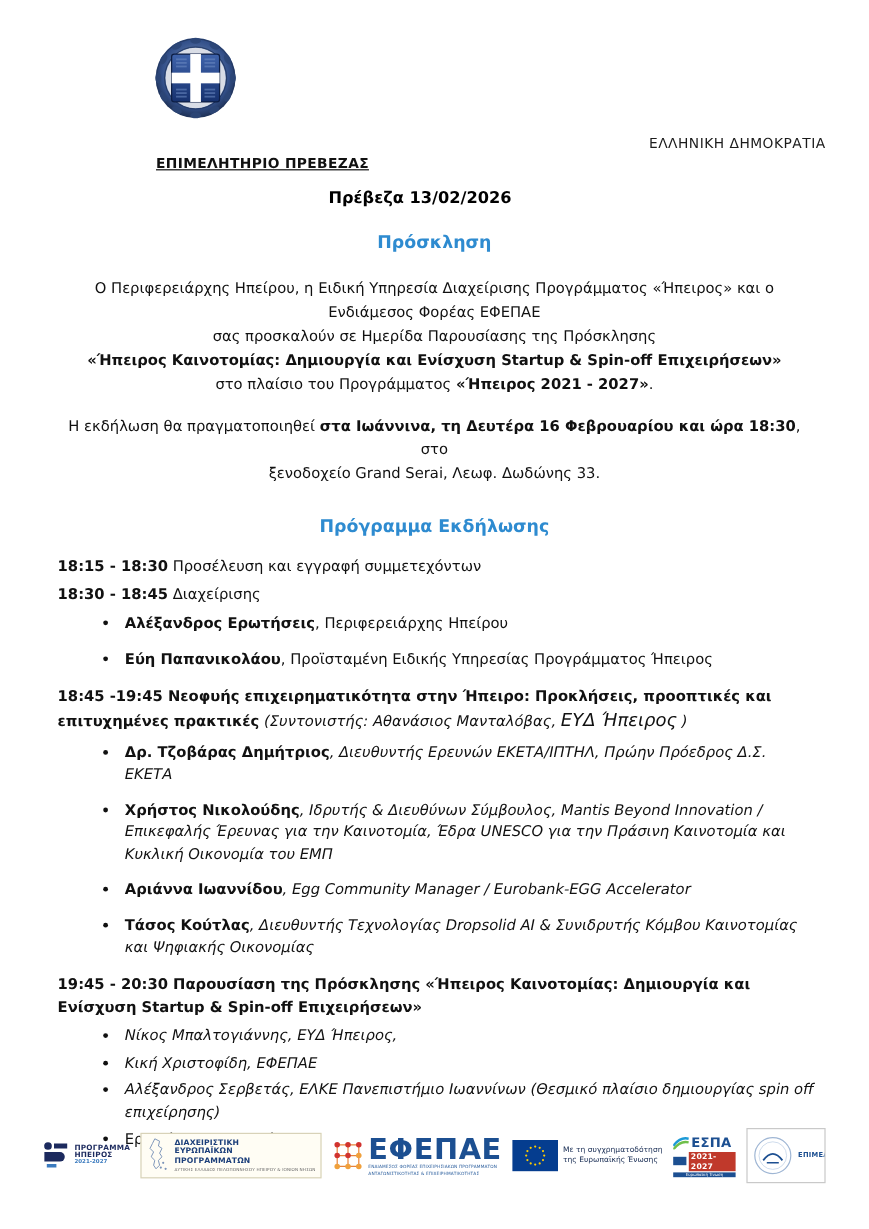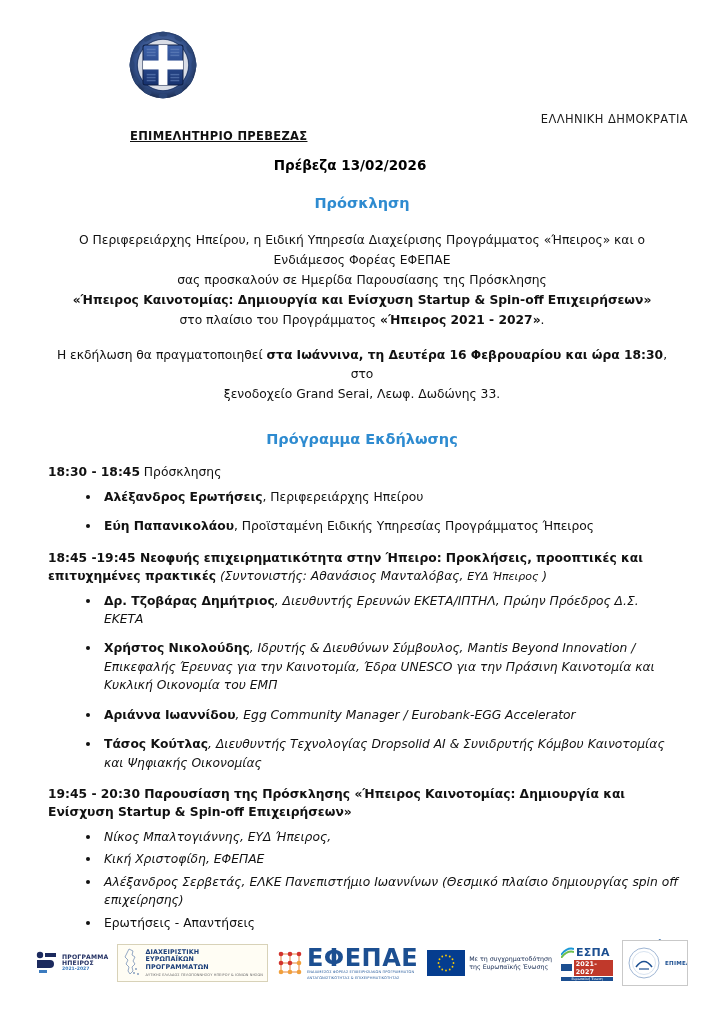--- a/index.html
+++ b/index.html
@@ -102,21 +102,21 @@
   }
   .slot {
     font-size: 12.3px;
     line-height: 1.5;
     margin-top: 4px;
   }
   .slot.gap { margin-top: 13px; }
   .slot .time { font-weight: bold; }
   .slot .head-bold { font-weight: bold; }
   .slot .mod { font-style: italic; font-weight: normal; }
-  .slot .mod-small { font-style: italic; font-weight: normal; font-size: 11px; }
+  .slot .mod-small { font-style: italic; font-weight: normal; font-size: 15px; }
 
   ul.speakers {
     list-style: none;
     margin: 6px 0 0 0;
     padding: 0 0 0 36px;
   }
   ul.speakers li {
     position: relative;
     font-size: 12.3px;
     line-height: 1.5;
@@ -313,23 +313,26 @@
 
   <div class="venue">
     <span>Η εκδήλωση θα πραγματοποιηθεί </span><span class="b">στα Ιωάννινα, τη Δευτέρα 16 Φεβρουαρίου  και ώρα 18:30</span><span>, στο</span><br>
     <span>ξενοδοχείο Grand Serai, Λεωφ. Δωδώνης 33.</span>
   </div>
 
   <div class="blue-title program">Πρόγραμμα Εκδήλωσης</div>
 
   <div class="program-body">
 
-
     <div class="slot">
-      <span class="time">18:30 - 18:45</span><span> Πρόσκλησης</span>
+      <span class="time">18:15 - 18:30</span><span> Προσέλευση και εγγραφή συμμετεχόντων</span>
+    </div>
+
+    <div class="slot">
+      <span class="time">18:30 - 18:45</span><span> Διαχείρισης</span>
     </div>
     <ul class="speakers">
       <li>
         <span class="nm">Αλέξανδρος Ερωτήσεις</span><span class="plain">, Περιφερειάρχης Ηπείρου</span>
       </li>
       <li>
         <span class="nm">Εύη Παπανικολάου</span><span class="plain">, Προϊσταμένη Ειδικής Υπηρεσίας Προγράμματος Ήπειρος</span>
       </li>
     </ul>
 

